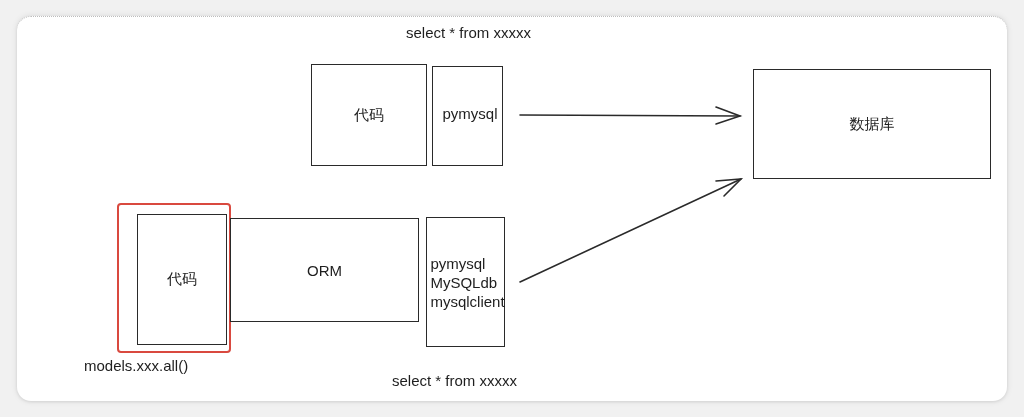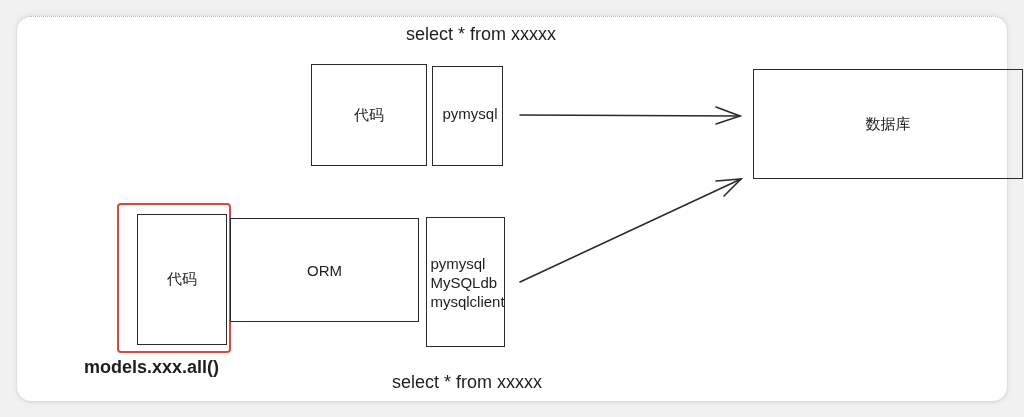--- a/index.html
+++ b/index.html
@@ -14,62 +14,62 @@
     background: #ffffff; border-radius: 14px;
     box-shadow: 0 0 6px rgba(0,0,0,0.10), 0 1px 3px rgba(0,0,0,0.08);
     border-top: 1px dotted #bdbdbd;
   }
   .box {
     position: absolute; border: 1.6px solid #2a2a2a; box-sizing: border-box;
     display: flex; align-items: center; justify-content: center;
     font-size: 15px; background: transparent;
   }
   .box.left-text { justify-content: center; align-items: flex-start; }
-  .lbl { position: absolute; font-size: 18px; white-space: nowrap; }
+  .lbl { position: absolute; font-size: 15px; white-space: nowrap; }
   .stack { display: flex; flex-direction: column; line-height: 19px; font-size: 15px; }
   .highlight {
     position: absolute; border: 2px solid #d9493f; border-radius: 4px; box-sizing: border-box;
   }
   svg.arrows { position: absolute; left: 0; top: 0; }
 </style>
 </head>
 <body>
 
 <div class="card"></div>
 
 <div class="lbl" style="left:406px; top:24px;">select * from xxxxx</div>
 
 <div class="box" style="left:311px; top:64px; width:116px; height:102px;">
   <span>代码</span>
 </div>
 <div class="box left-text" style="left:432px; top:66px; width:71px; height:100px; padding:38px 0 0 5px;">
   <span>pymysql</span>
 </div>
 
-<div class="box" style="left:753px; top:69px; width:270px; height:110px;text-align:right;">
+<div class="box" style="left:753px; top:69px; width:238px; height:110px;text-align:right;">
   <span>数据库</span>
 </div>
 
 <div class="highlight" style="left:117px; top:203px; width:114px; height:150px;"></div>
 
 <div class="box" style="left:137px; top:214px; width:90px; height:131px;">
   <span>代码</span>
 </div>
 <div class="box" style="left:230px; top:218px; width:189px; height:104px;">
   <span>ORM</span>
 </div>
 <div class="box left-text" style="left:426px; top:217px; width:79px; height:130px; padding:36px 0 0 4px;">
   <div class="stack">
     <span>pymysql</span>
     <span>MySQLdb</span>
     <span>mysqlclient</span>
   </div>
 </div>
 
-<div class="lbl" style="left:84px; top:357px;font-weight:bold;">models.xxx.all()</div>
+<div class="lbl" style="left:84px; top:357px;">models.xxx.all()</div>
 <div class="lbl" style="left:392px; top:372px;">select * from xxxxx</div>
 
 <svg class="arrows" width="1024" height="417">
   <g stroke="#2a2a2a" stroke-width="1.6" fill="none" stroke-linecap="round">
     <g>
       <line x1="520" y1="115" x2="740" y2="116"></line>
       <polyline points="716,107 740,116 716,124"></polyline>
     </g>
     <g>
       <line x1="520" y1="282" x2="741" y2="179"></line>

